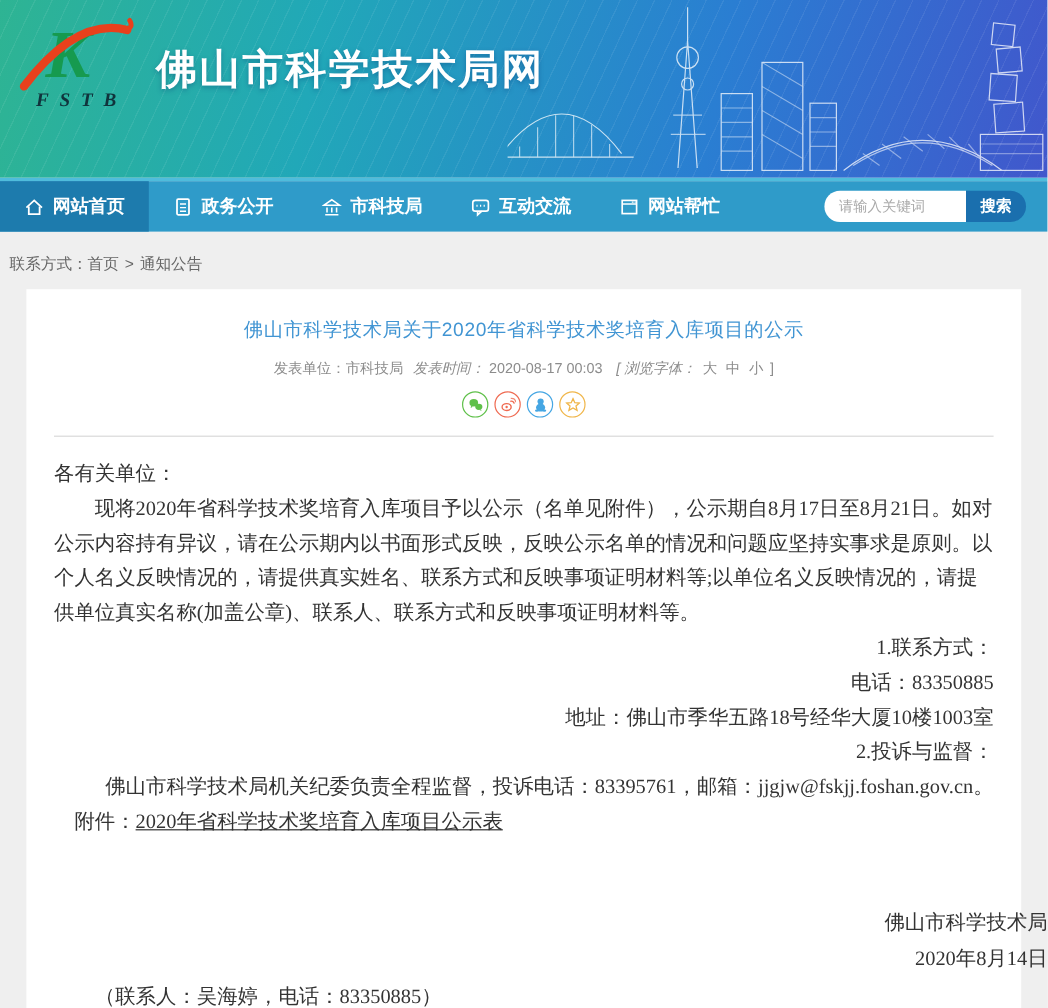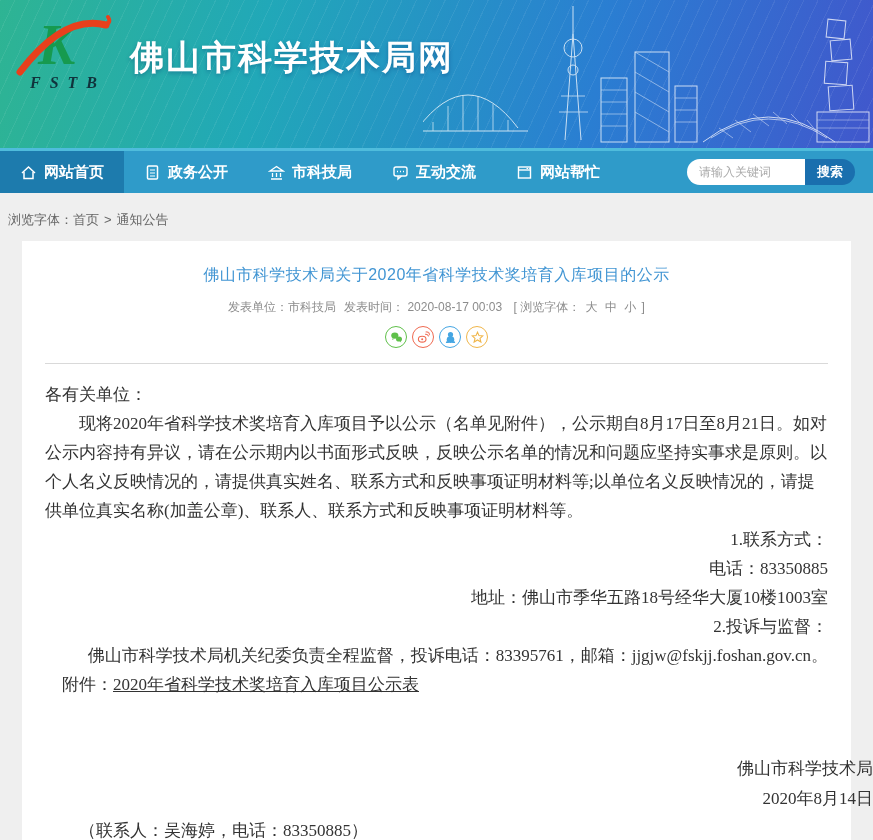--- a/index.html
+++ b/index.html
@@ -48,21 +48,21 @@
   .breadcrumb-bar a{ color:#666; text-decoration:none; cursor:pointer; }
   .crumb-sep{ margin:0 5px; }
 
   
   .content-wrap{ padding:0 22px 0 22px; }
   .article{ background:#fff; min-height:602px; padding:24px 23px 20px; }
   .article-title{
     text-align:center; color:#4195d3; font-size:16px; font-weight:500; letter-spacing:.5px;
   }
   .article-meta{ text-align:center; margin-top:13px; font-size:12px; color:#8c8c8c; }
-  .article-meta .ml{ margin-left:8px; }
+  .article-meta .ml{ margin-left:8px;font-style:italic; }
   .font-size-link{ cursor:pointer; margin:0 2px; color:#8c8c8c; }
   .share-row{ display:flex; justify-content:center; gap:5px; margin-top:10px; }
   .share-ic{
     width:22px; height:22px; border-radius:50%; border:1.5px solid; cursor:pointer;
     display:flex; align-items:center; justify-content:center; background:#fff;
   }
   .share-ic.wechat{ border-color:#5fc04a; }
   .share-ic.weibo{ border-color:#ef6a51; }
   .share-ic.qq{ border-color:#45a6e3; }
   .share-ic.star{ border-color:#f0b64a; }
@@ -166,21 +166,21 @@
       <span>网站帮忙</span>
     </div>
     <div class="nav-spacer"></div>
     <div class="search">
       <input class="search-input" type="text" placeholder="请输入关键词" style="">
       <button class="search-btn">搜索</button>
     </div>
   </nav>
 
   <div class="breadcrumb-bar">
-    <span>浏览字体：</span><a>首页</a><span class="crumb-sep">&gt;</span><a>通知公告</a>
+    <span>联系方式：</span><a>首页</a><span class="crumb-sep">&gt;</span><a>通知公告</a>
   </div>
 
   <main class="content-wrap">
     <article class="article">
 
       <h1 class="article-title">佛山市科学技术局关于2020年省科学技术奖培育入库项目的公示</h1>
 
       <div class="article-meta">
         <span>发表单位：</span><span>市科技局</span><span class="ml">发表时间：</span>
         <span>2020-08-17 00:03</span>

